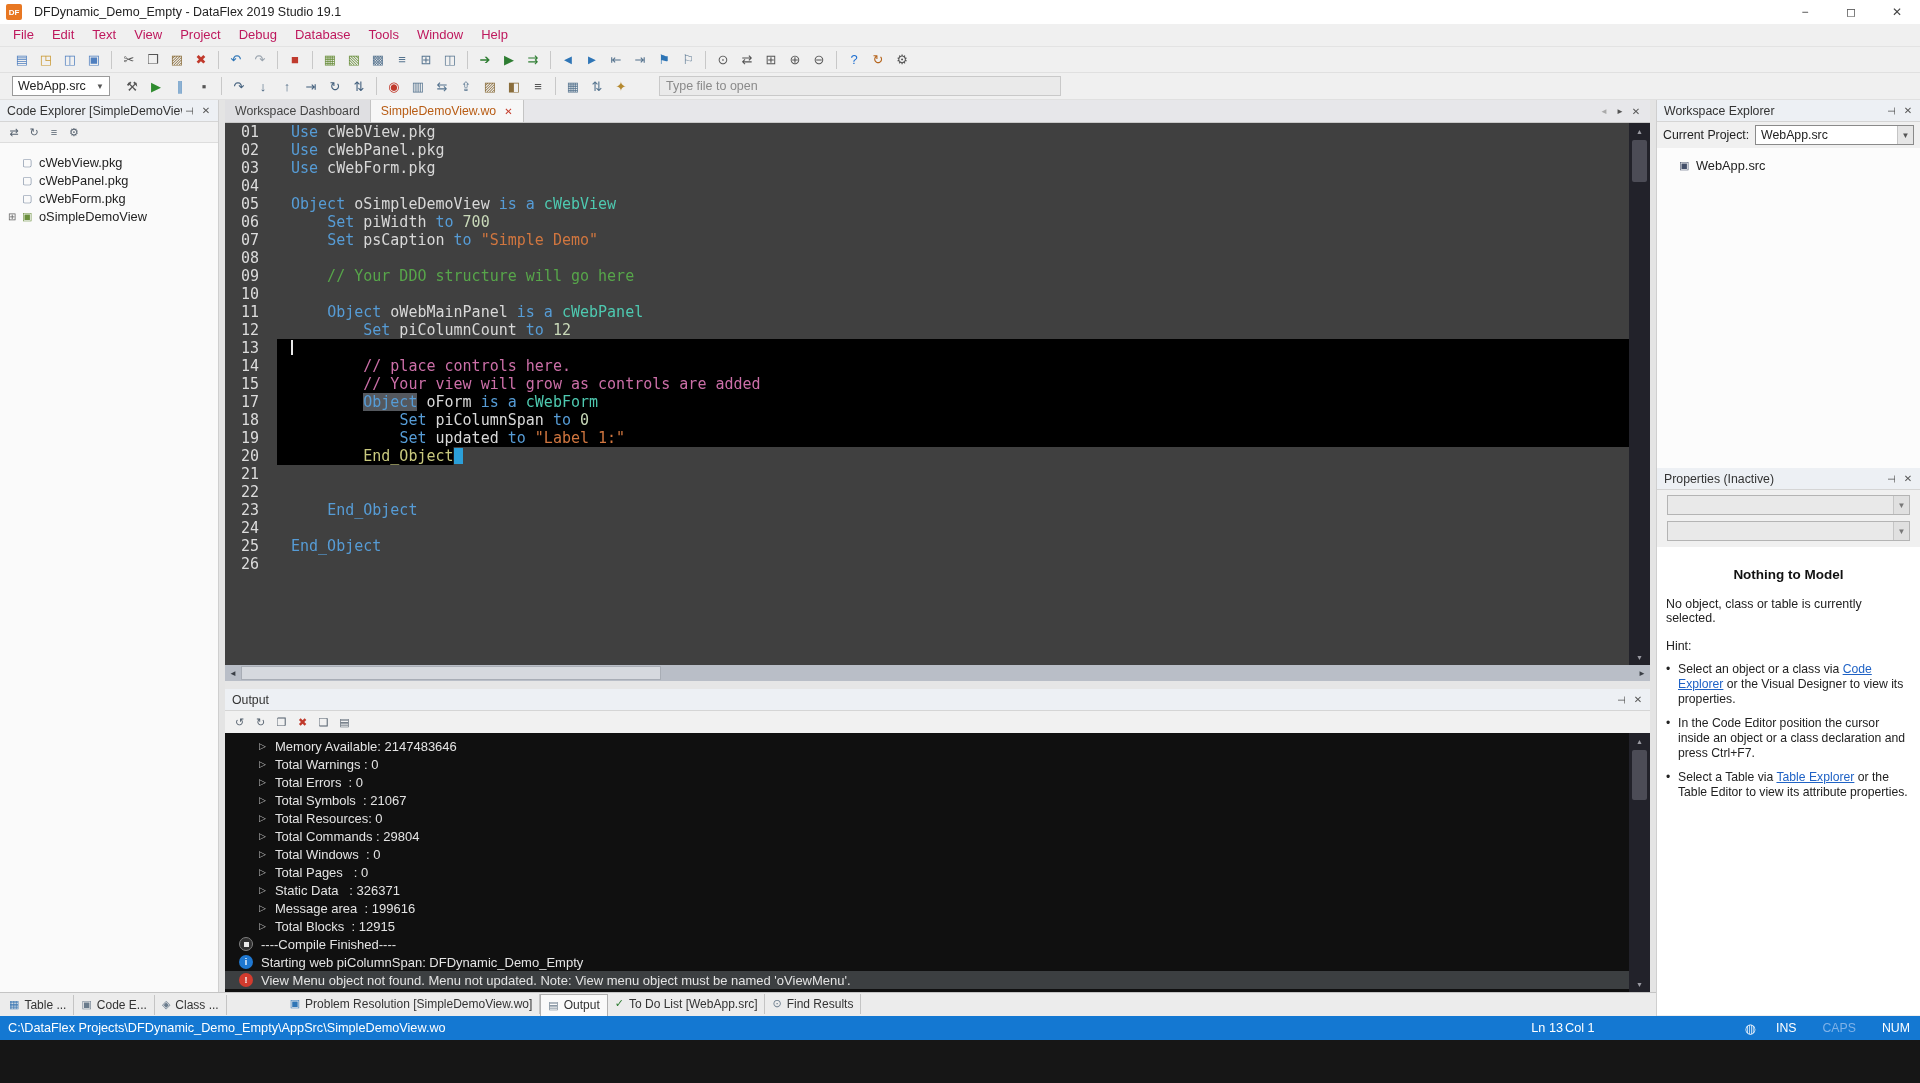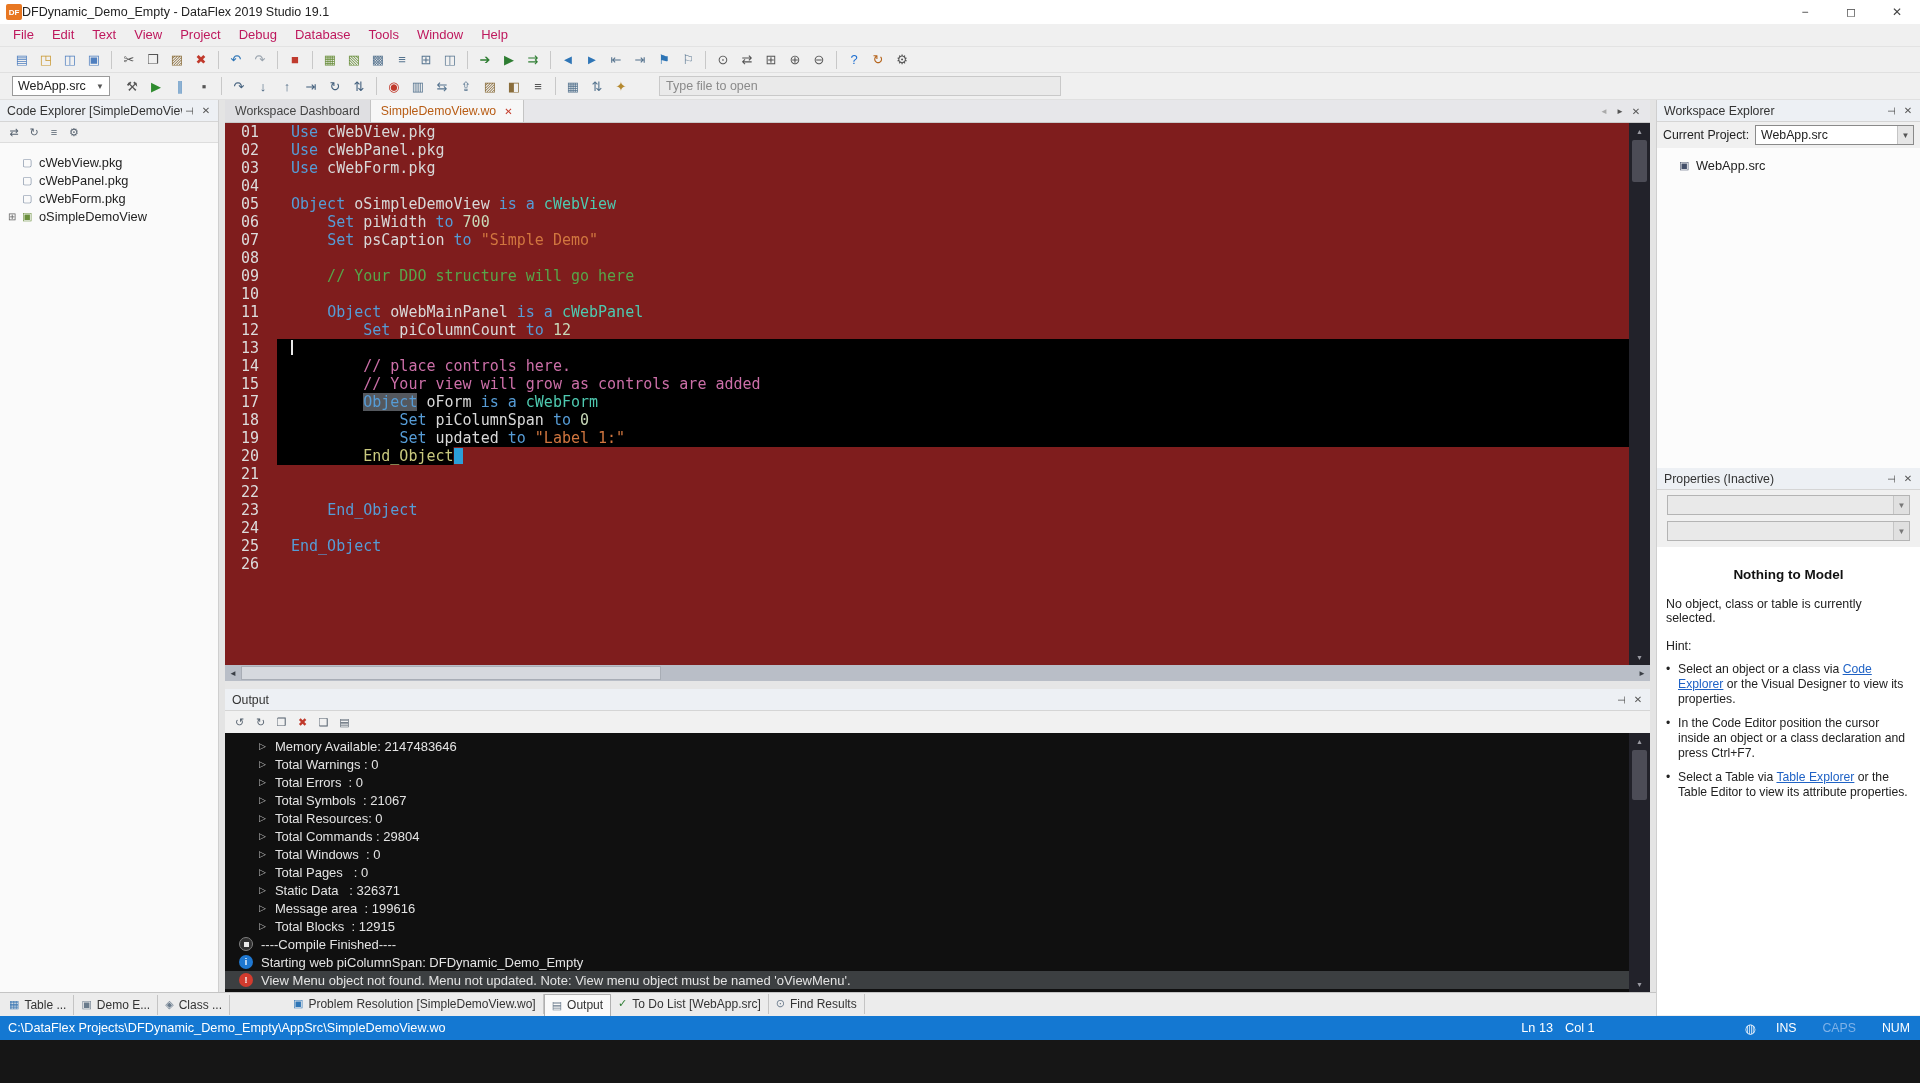--- a/index.html
+++ b/index.html
@@ -1,21 +1,21 @@
 <!DOCTYPE html>
 <html><head>
 <meta charset="utf-8">
 <style>
   * { margin:0; padding:0; box-sizing:border-box; }
   html,body { width:1920px; height:1083px; overflow:hidden; }
   body { position:relative; font-family:"Liberation Sans",sans-serif; background:#141414; font-size:13px; color:#222; }
 
   
   .titlebar { position:absolute; left:0; top:0; width:1920px; height:24px; background:#fff; display:flex; align-items:center; padding-left:6px; }
-  .app-icon { width:16px; height:16px; background:#e87722; color:#fff; font-size:8px; font-weight:bold; display:flex; align-items:center; justify-content:center; margin-right:0; border-radius:2px; }
+  .app-icon { width:16px; height:16px; background:#e87722; color:#fff; font-size:8px; font-weight:bold; display:flex; align-items:center; justify-content:center; margin-right:12px; border-radius:2px; }
   .titlebar-title { font-size:12.5px; color:#222; }
   .win-btns { position:absolute; right:0; top:0; height:24px; display:flex; }
   .win-btn { width:46px; height:24px; display:flex; align-items:center; justify-content:center; font-size:12px; color:#444; }
 
   
   .menubar { position:absolute; left:0; top:24px; width:1920px; height:23px; background:#f0f0f0; display:flex; align-items:center; padding-left:4px; border-bottom:1px solid #e3e3e3; }
   .menu-item { padding:0 9px; font-size:13px; color:#be185d; line-height:22px; }
   .toolbar { position:absolute; left:0; width:1920px; background:#f0f0f0; display:flex; align-items:center; border-bottom:1px solid #e0e0e0; }
   .toolbar1 { top:47px; height:26px; padding-left:10px; }
   .toolbar2 { top:73px; height:27px; padding-left:12px; }
@@ -49,21 +49,21 @@
   .tabstrip { position:absolute; left:225px; top:100px; width:1425px; height:23px; background:#e7e7ea; border-bottom:1px solid #c9c9c9; display:flex; }
   .etabs { display:flex; height:100%; }
   .etab { display:flex; align-items:center; padding:0 10px; font-size:12.3px; color:#444; background:#dfdfe2; border-right:1px solid #c4c4c4; height:100%; }
   .etab.active { background:#f7f7f7; color:#b85c14; }
   .etab-close { margin-left:8px; color:#c43b2a; font-size:10px; }
   .ts-ctrls { margin-left:auto; display:flex; align-items:center; height:100%; padding-right:6px; }
   .ts-btn { width:16px; height:16px; display:flex; align-items:center; justify-content:center; font-size:8px; color:#555; }
   .ts-btn.disabled { color:#aaa; }
   .ts-close { font-size:10px; }
 
-  .editor { position:absolute; left:225px; top:123px; width:1404px; height:542px; background:#7f1d1d; font-family:"DejaVu Sans Mono","Liberation Mono",monospace; font-size:15px; line-height:18px; overflow:hidden; }
+  .editor { position:absolute; left:225px; top:123px; width:1404px; height:542px; background:#404040; font-family:"DejaVu Sans Mono","Liberation Mono",monospace; font-size:15px; line-height:18px; overflow:hidden; }
   .cl { display:flex; height:18px; white-space:pre; }
   .ln { width:52px; flex:none; padding-left:16px; color:#dcdcdc; }
   .ct { flex:1; padding-left:14px; }
   .ct.sel-full { background:#000; }
   .ct.sel-text { background-image:linear-gradient(#000,#000); background-repeat:no-repeat; background-size:calc(14px + 18ch) 100%; }
   .tk-kw  { color:#569cd6; }
   .tk-cls { color:#4ec9b0; }
   .tk-pl  { color:#d8d8d8; }
   .tk-num { color:#c8d8b8; }
   .tk-str { color:#d1763f; }
@@ -127,21 +127,21 @@
   .btab.active { background:#fafafa; border:1px solid #b0b0b0; border-bottom:none; height:22px; }
   .btab .bt-ico { margin-right:5px; font-size:11px; }
   .btabs-left { display:flex; margin-left:2px; }
   .btabs-right { display:flex; margin-left:56px; }
 
   
   .statusbar { position:absolute; left:0; top:1016px; width:1920px; height:24px; background:#1478d2; color:#fff; display:flex; align-items:center; font-size:12.7px; padding-left:8px; }
   .sb-path { white-space:nowrap; }
   .sb-right { position:absolute; right:0; display:flex; align-items:center; }
   .sb-lncol { margin-right:150px; display:flex; }
-  .sb-ln { margin-right:12px; }
+  .sb-ln { margin-right:2px; }
   .sb-globe { font-size:13px; margin-right:20px; color:#eaf2fb; }
   .sb-ind { margin-right:26px; font-size:12.3px; }
   .sb-caps { color:#7fb2e8; }
   .sb-num { margin-right:10px; }
   .bottom-band { position:absolute; left:0; top:1040px; width:1920px; height:43px; background:#161616; }
 </style>
 </head>
 <body>
 
 <div class="titlebar">
@@ -436,21 +436,21 @@
 </div>
 
 <div class="bottom-tabs">
   <div class="btabs-left">
       <div class="btab">
         <span class="bt-ico" style="color: rgb(60, 120, 180);">▦</span>
         <span class="bt-label">Table ...</span>
       </div>
       <div class="btab">
         <span class="bt-ico" style="color: rgb(106, 123, 140);">▣</span>
-        <span class="bt-label">Demo E...</span>
+        <span class="bt-label">Code E...</span>
       </div>
       <div class="btab">
         <span class="bt-ico" style="color: rgb(106, 123, 140);">◈</span>
         <span class="bt-label">Class ...</span>
       </div>
     </div>
   <div class="btabs-right">
       <div class="btab">
         <span class="bt-ico" style="color: rgb(46, 117, 182);">▣</span>
         <span class="bt-label">Problem Resolution [SimpleDemoView.wo]</span>

